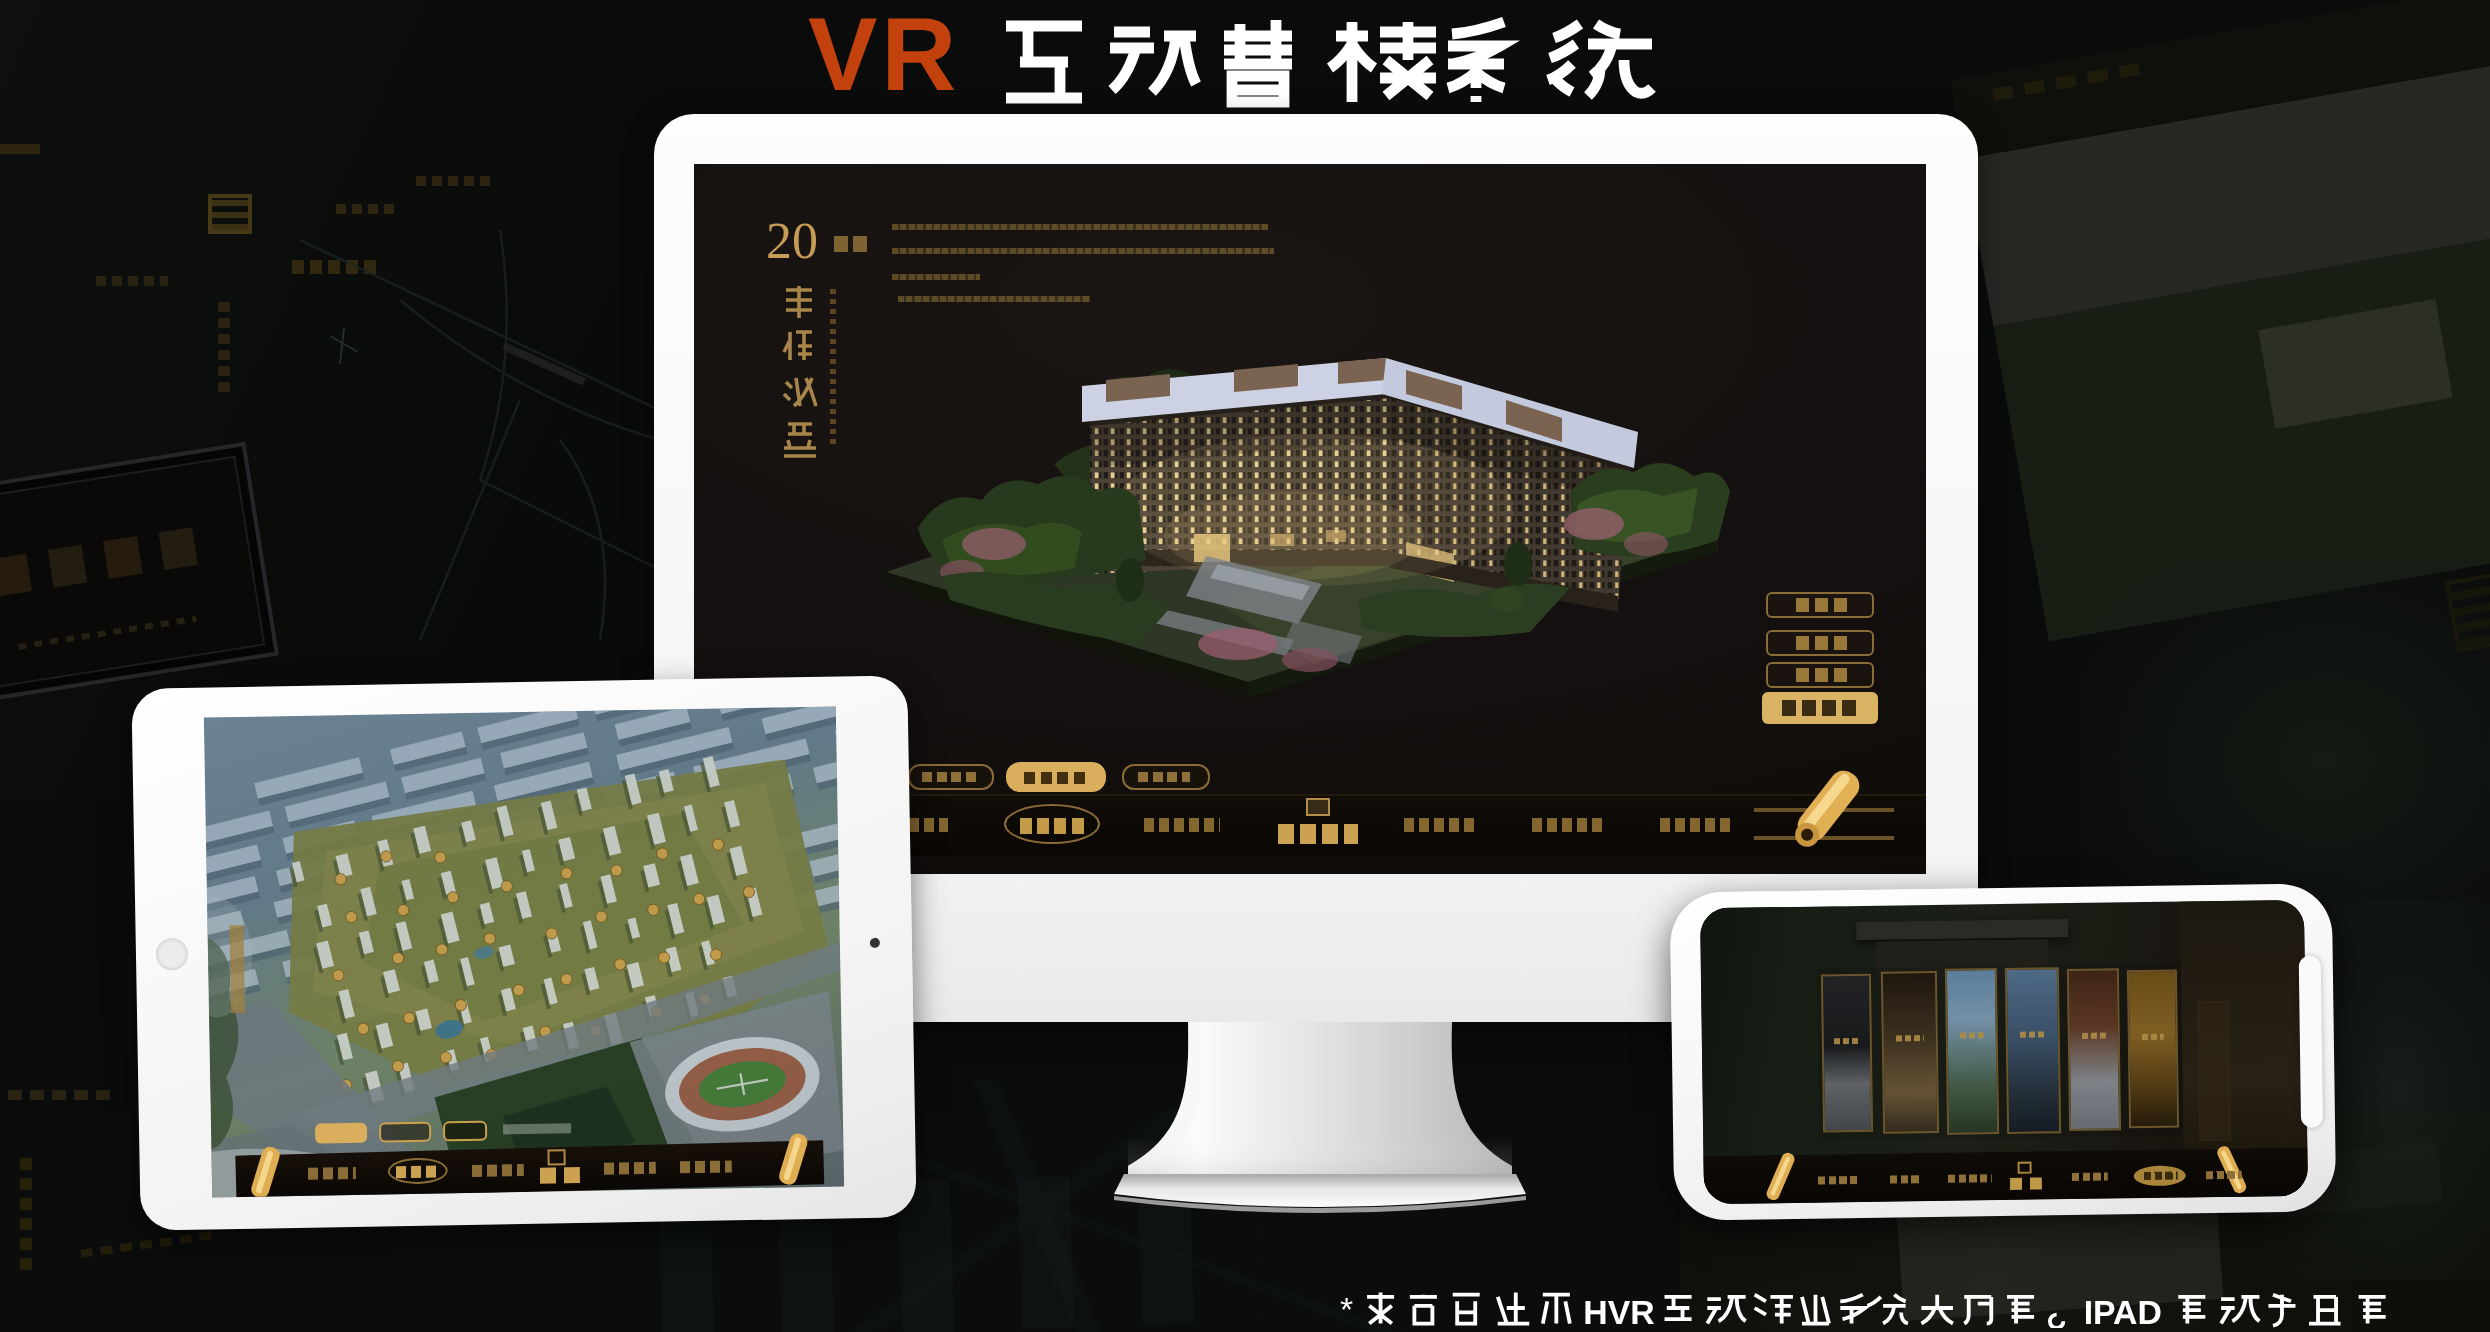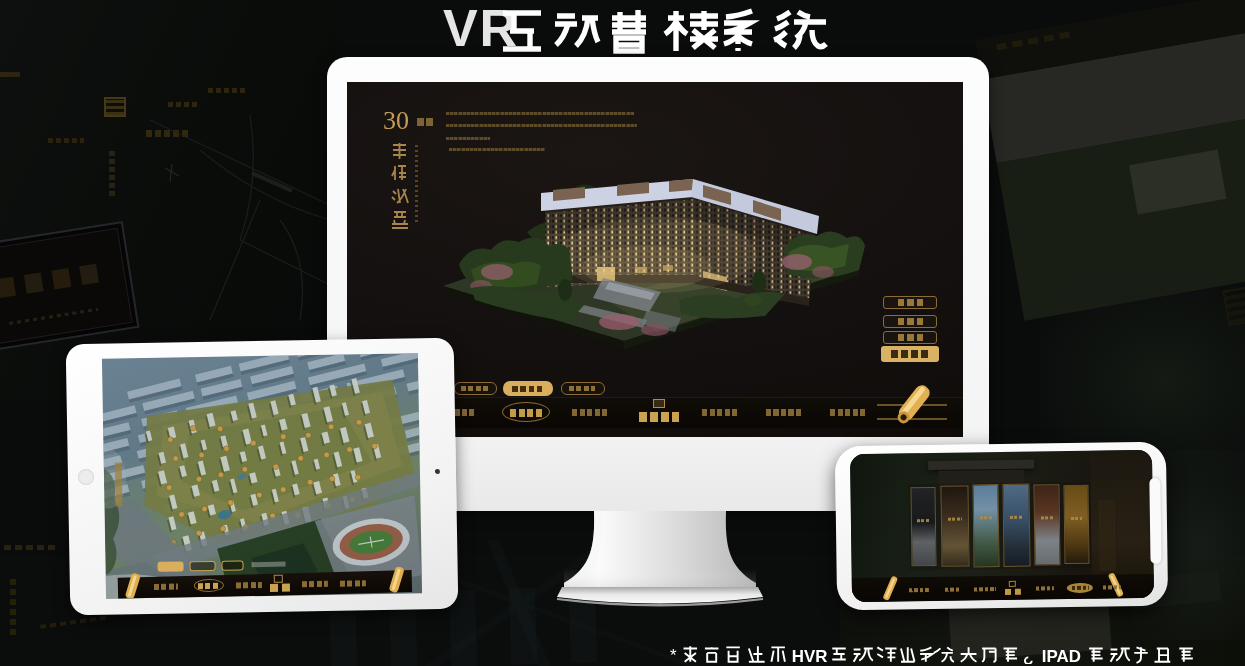--- a/index.html
+++ b/index.html
@@ -62,21 +62,21 @@
 <div style="left:4px;top:545px;width:54px;height:5px;background:repeating-linear-gradient(90deg,#2a2210 0 7px,transparent 7px 11px);"></div>
 <div style="left:10px;top:575px;width:6px;height:60px;background:repeating-linear-gradient(0deg,#272009 0 6px,transparent 6px 10px);"></div>
 <div style="left:40px;top:620px;width:70px;height:4px;background:repeating-linear-gradient(90deg,#241d0a 0 6px,transparent 6px 10px);transform:rotate(-8deg);"></div>
 
 <div style="left:330px;top:590px;width:300px;height:76px;opacity:.12;background:
  repeating-linear-gradient(90deg,#24333a 0 26px,transparent 26px 60px);transform:rotate(-2deg);"></div>
 
 <div style="left:1130px;top:450px;width:115px;height:190px;background:radial-gradient(80% 70% at 60% 50%,#161c17 0%,rgba(16,20,16,0) 100%);"></div>
 <div style="left:1040px;top:280px;width:205px;height:200px;background:radial-gradient(70% 60% at 60% 50%,#141a14 0%,rgba(14,18,14,0) 100%);"></div>
 
-<div style="left:426px;top:2px;width:110px;height:52px;color:#e5e5e5;font:bold 52px/52px 'Liberation Sans',sans-serif;letter-spacing:2px;text-align:center;">VR</div>
+<div style="left:404px;top:2px;width:110px;height:52px;color:#c2410c;font:bold 52px/52px 'Liberation Sans',sans-serif;letter-spacing:2px;">VR</div>
 
 <svg style="left:500px;top:8px;" width="330" height="46" viewBox="0 0 330 46">
 <g stroke="#fff" stroke-width="5.4" fill="none">
 
  <path d="M3 5 H41 M3 41 H41 M14 5 V23 M30 23 V41 M10 23 H34"></path>
 
  <path d="M57 8 H75 M55 16 H77 M68 16 Q64 30 56 37 M82 10 H98 M92 10 Q94 26 98 34 M88 10 Q86 28 76 38"></path>
 
  <path d="M112 10 H146 M112 17 H146 M112 24 H146 M120 4 V24 M138 2 V24 M116 30 H142 V43 H116 Z M116 37 H142"></path>
 
@@ -85,21 +85,21 @@
  <path d="M252 3 Q238 8 226 9 M224 15 H250 Q238 22 226 24 M224 24 H252 M238 24 V36 M238 28 Q231 34 224 36 M238 28 Q245 34 252 36 M238 40 V43"></path>
 
  <path d="M290 4 Q283 9 277 11 M288 14 Q281 19 275 21 M286 24 Q280 30 274 32 M278 32 Q282 36 286 38 M298 4 Q304 8 310 9 M294 14 H326 M306 14 Q304 24 296 30 M300 26 Q300 34 294 40 M312 22 Q312 34 318 38 Q322 40 326 36"></path>
 </g>
 </svg>
 
 <div style="left:327px;top:57px;width:662px;height:454px;background:linear-gradient(180deg,#fdfdfd,#f4f4f4 80%,#e9e9e9);border-radius:20px;box-shadow:0 4px 14px rgba(0,0,0,.5);"></div>
 
 <div id="mscreen" style="left:347px;top:82px;width:616px;height:355px;background:radial-gradient(130% 100% at 40% 20%,#1b1613 0%,#151110 45%,#0e0b09 100%);overflow:hidden;">
 
-  <div style="left:36px;top:24px;width:60px;height:30px;color:#c59b55;font:26px/30px 'Liberation Serif',serif;">30</div>
+  <div style="left:36px;top:24px;width:60px;height:30px;color:#c59b55;font:26px/30px 'Liberation Serif',serif;">20</div>
 
   <div style="left:70px;top:36px;width:17px;height:8px;background:repeating-linear-gradient(90deg,#8a6c36 0 7px,transparent 7px 9.5px);opacity:.9;"></div>
 
   <svg style="left:43px;top:60px;" width="20" height="92" viewBox="0 0 20 92">
   <g stroke="#a8854a" stroke-width="1.8" fill="none">
     <path d="M3 3 h13 M3 8 h13 M3 13 h13 M9.5 1 v14 M9.5 15 v2"></path>
     <path d="M5 24 v14 M5 28 l-3 6 M8 24 l8 0 M12 24 v14 M9 31 h7 M9 35 h7"></path>
     <path d="M3 49 l3 3 M2 55 l3 3 M8 47 l2 14 M13 47 q3 7 5 14 M16 47 q-4 10 -9 14"></path>
     <path d="M4 70 h12 M4 75 h12 M7 70 v5 M12 70 v5 M2 82 h16 M4 78 l1 4 M15 78 l-1 4 M2 86 h16"></path>
   </g>

